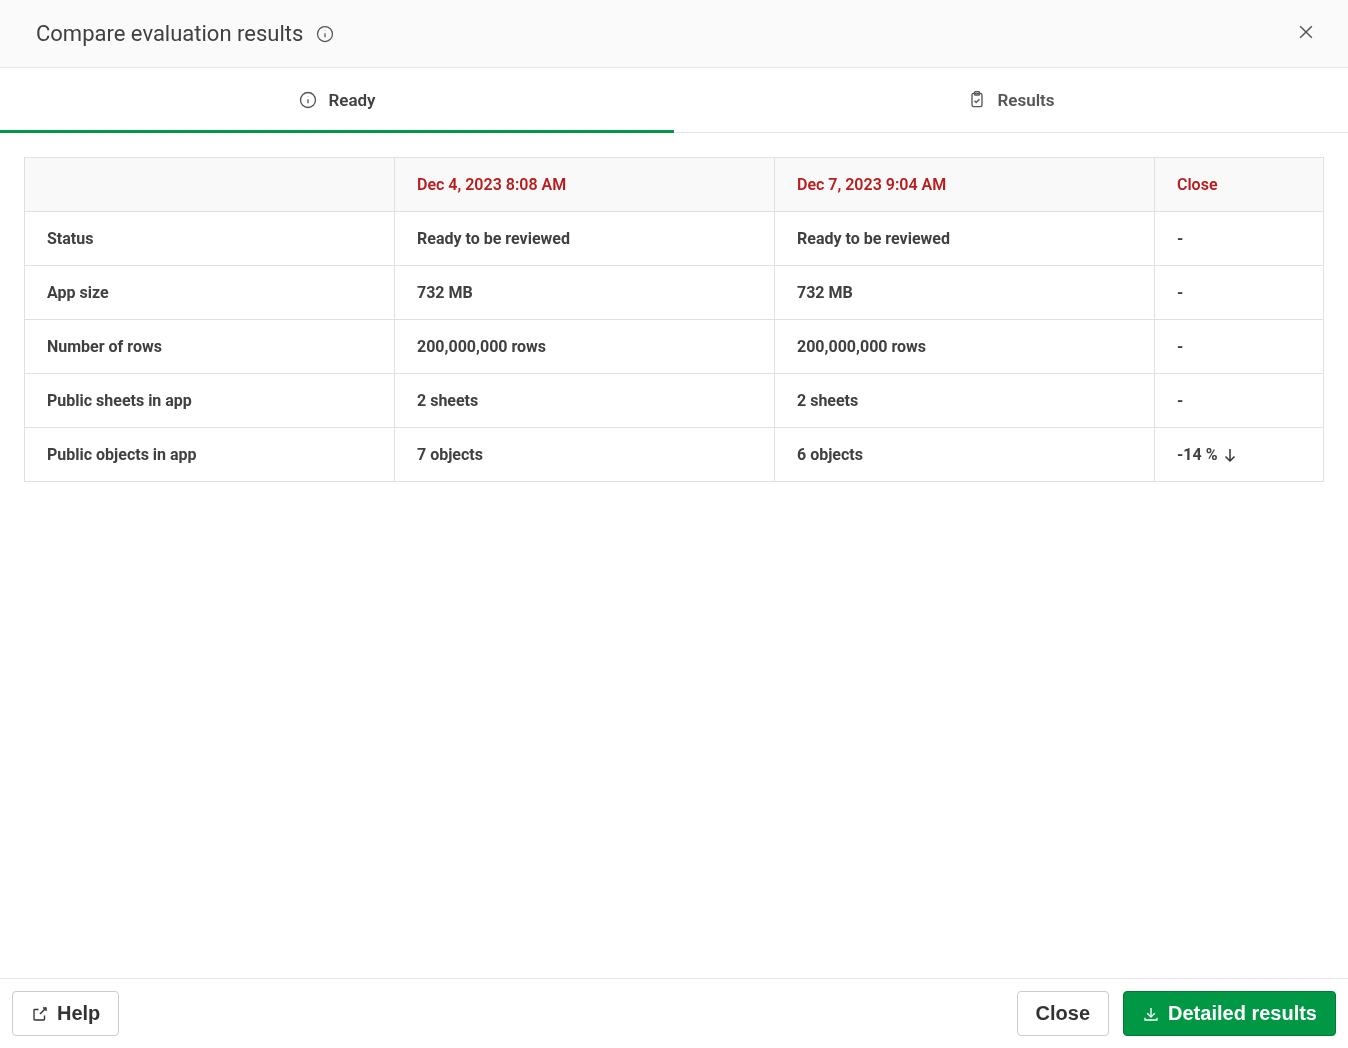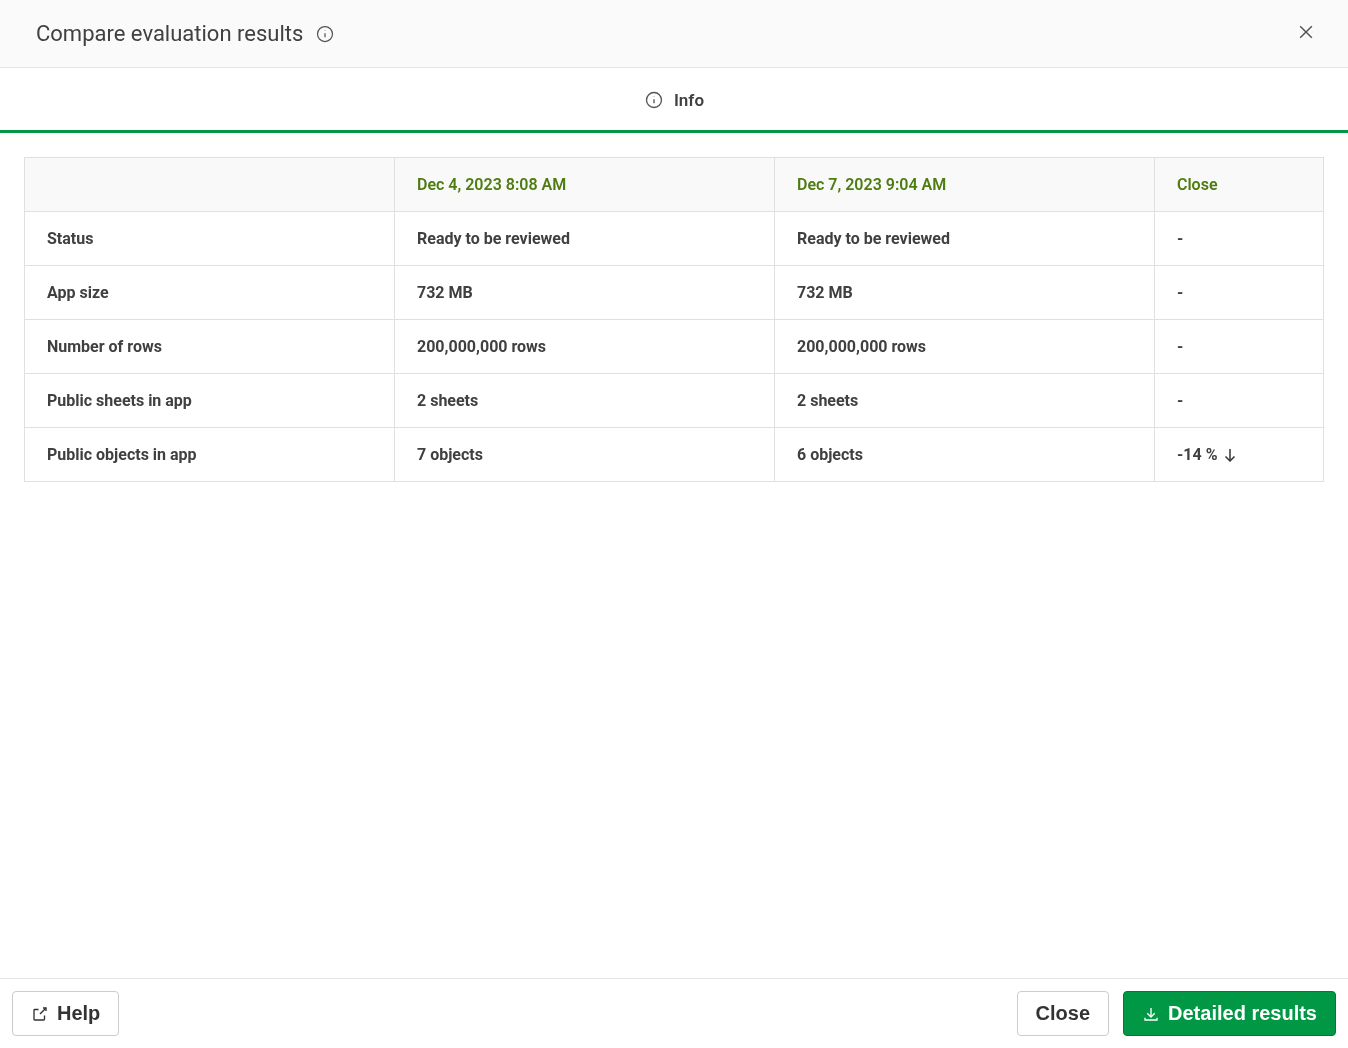--- a/index.html
+++ b/index.html
@@ -91,21 +91,21 @@
       text-align: left;
       padding: 17px 22px;
       border: 1px solid #e0e0e0;
       font-size: 16px;
       color: #404040;
       font-weight: 700;
     }
     thead th {
       background: #f9f9f9;
       font-weight: 600;
-      color: #4d7c0f;
+      color: #b91c1c;
     }
     tbody tr td:first-child { color: #404040; }
     .change-cell {
       white-space: nowrap;
       display: flex;
       align-items: center;
       gap: 4px;
     }
     .arrow-down {
       width: 18px;
@@ -167,21 +167,29 @@
   </button>
 </div>
 
 <div class="tabs">
   <div class="tab active">
     <svg viewBox="0 0 24 24">
       <circle cx="12" cy="12" r="9"></circle>
       <line x1="12" y1="11" x2="12" y2="16"></line>
       <circle cx="12" cy="8" r="0.5" fill="#555" stroke="none"></circle>
     </svg>
-    <span>Info</span>
+    <span>Ready</span>
+  </div>
+  <div class="tab">
+    <svg viewBox="0 0 24 24">
+      <rect x="6" y="4" width="12" height="16" rx="2"></rect>
+      <rect x="9" y="2" width="6" height="4" rx="1"></rect>
+      <polyline points="9,13 11,15 15,11"></polyline>
+    </svg>
+    <span>Results</span>
   </div>
 </div>
 
 <div class="content">
   <table>
     <colgroup>
       <col class="col-metric">
         <col class="col-a">
         <col class="col-b">
         <col class="col-change">

